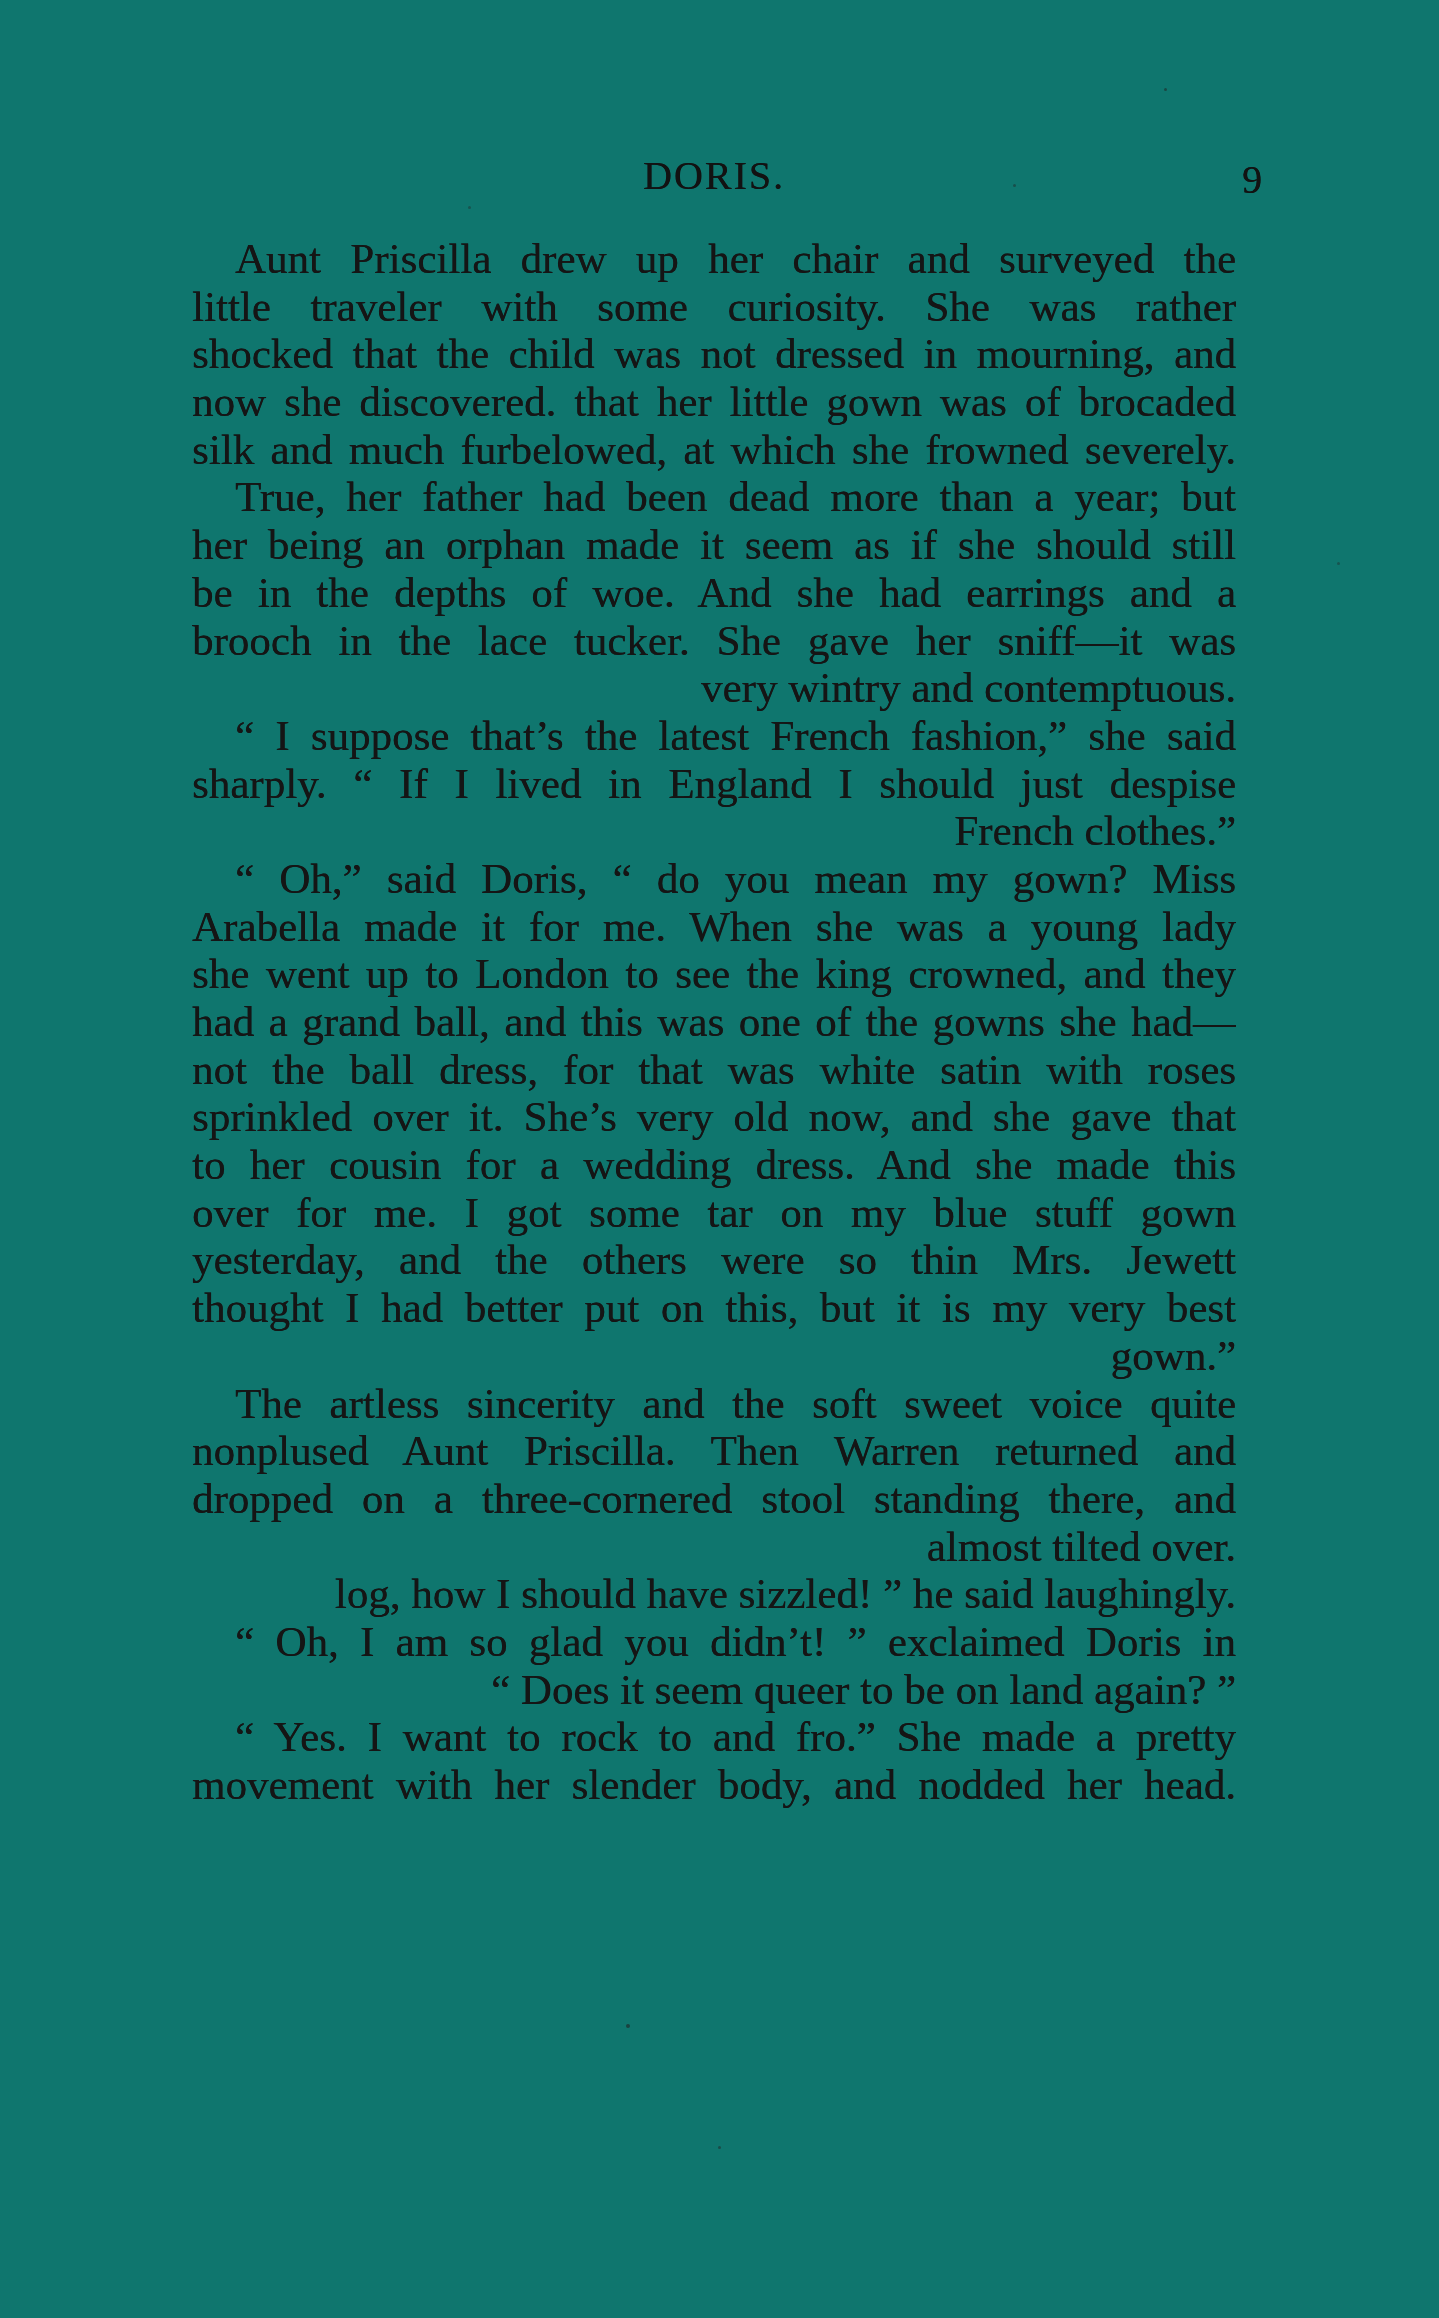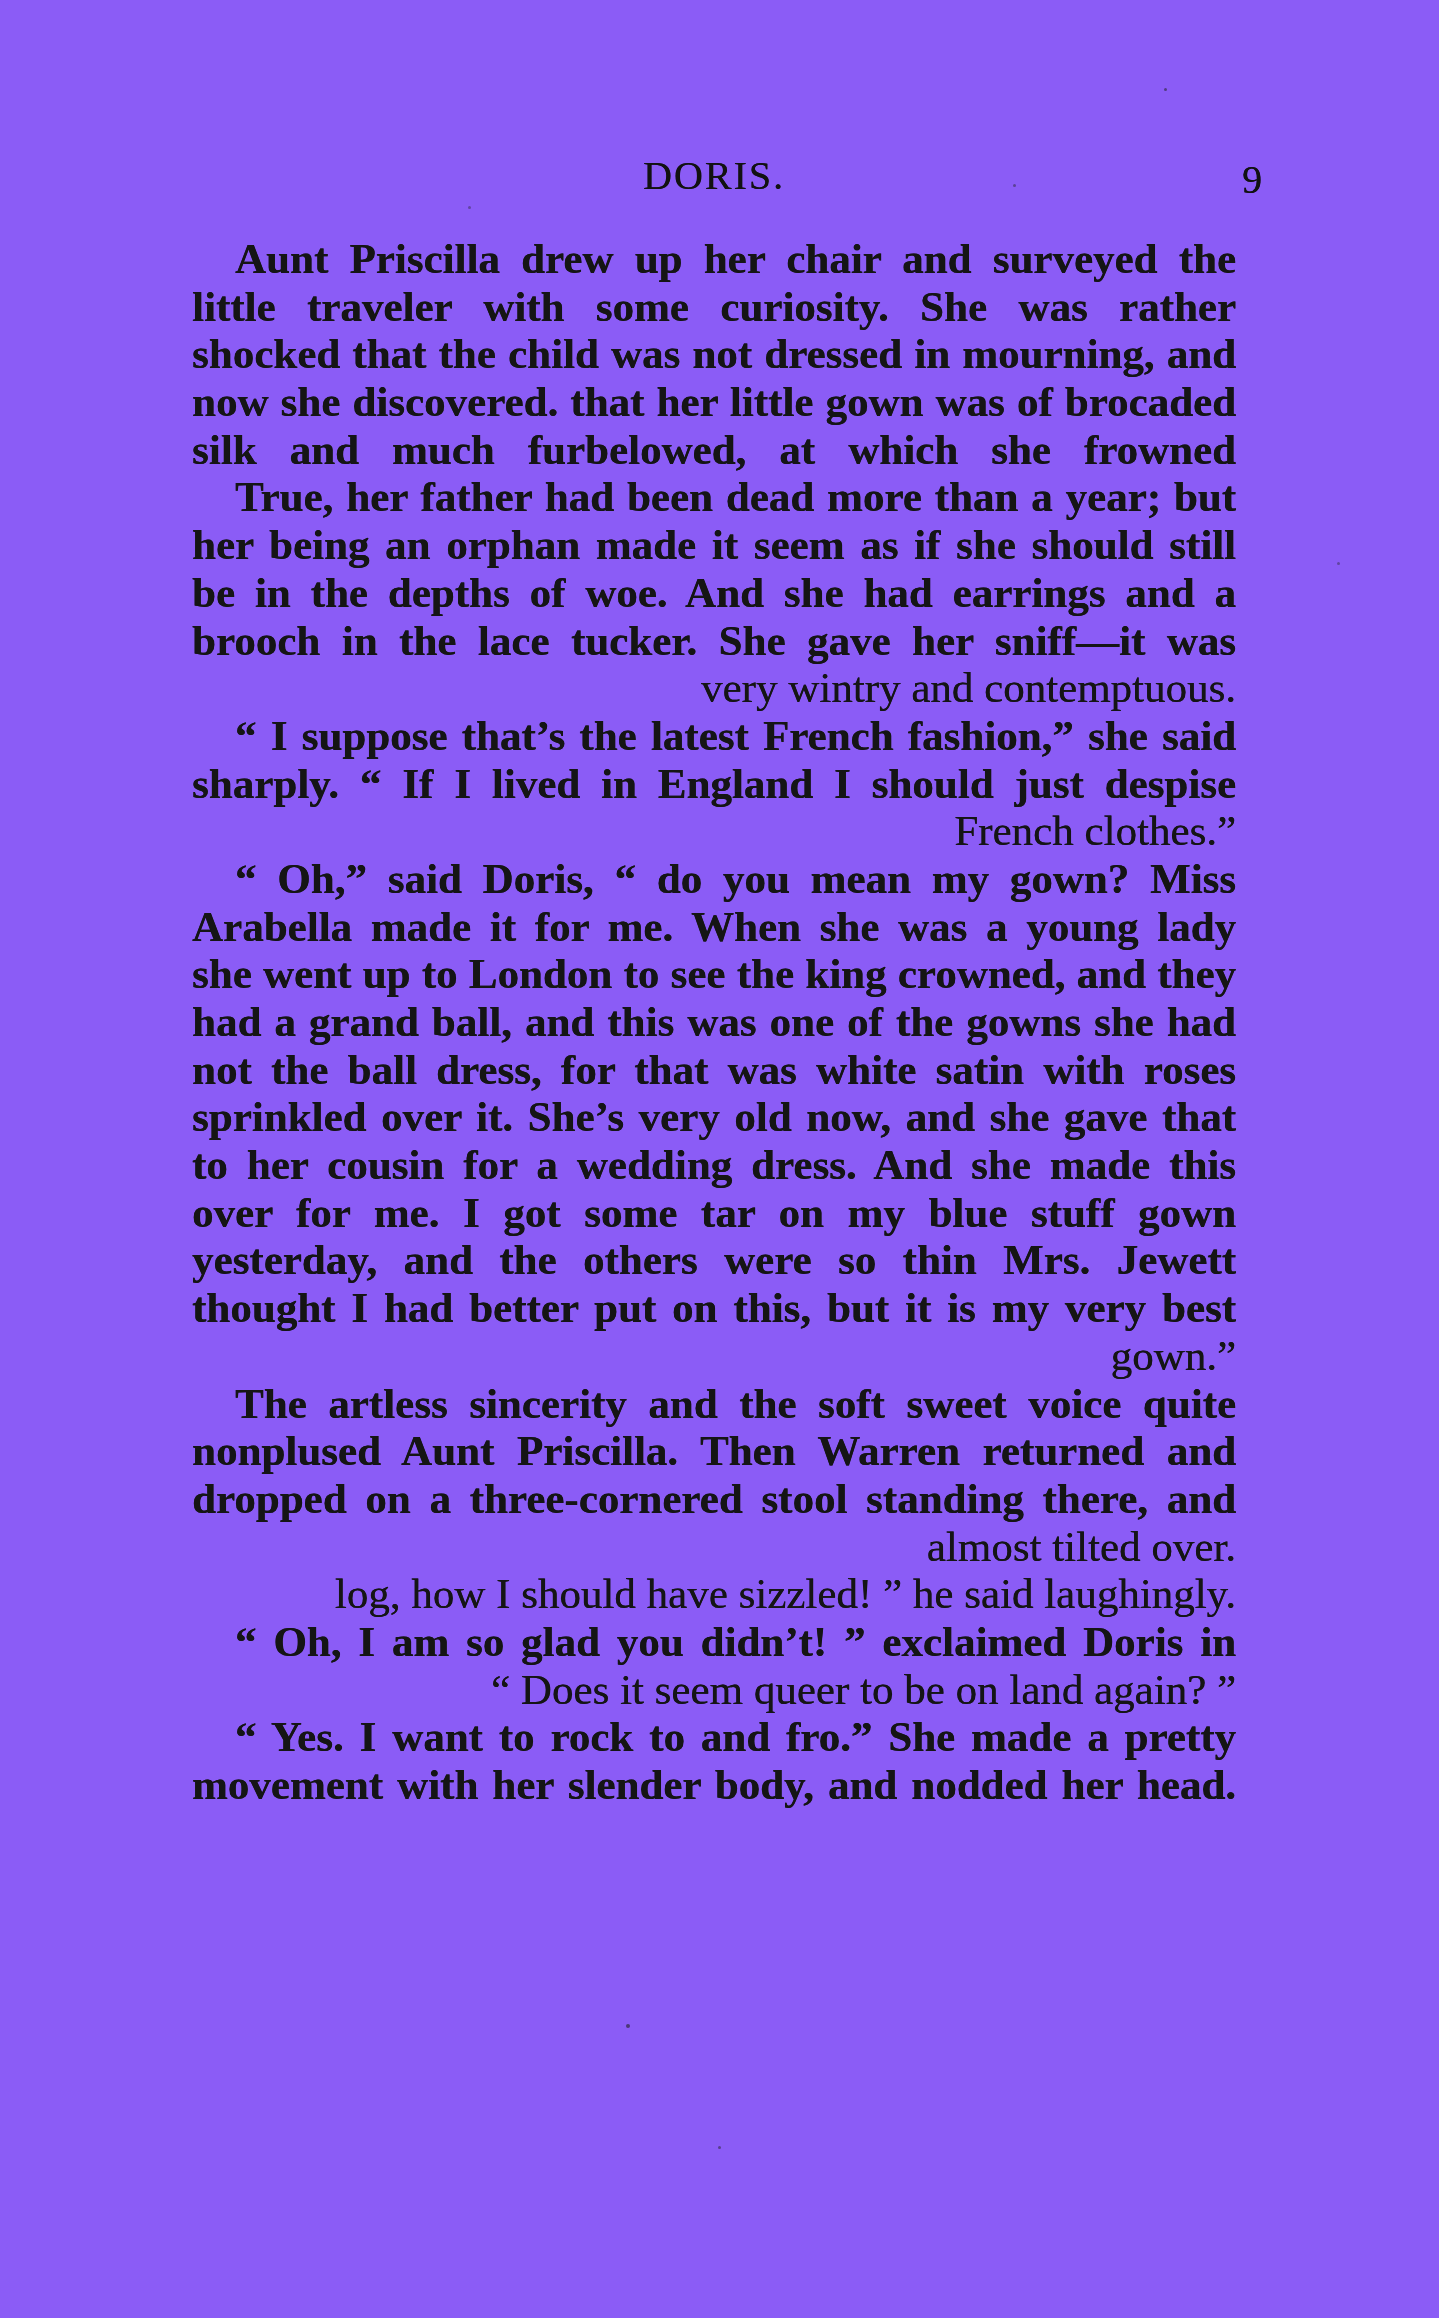--- a/index.html
+++ b/index.html
@@ -7,21 +7,21 @@
   body{
     width:1439px;height:2318px;
     background:#fdfdfc;
     font-family:"Liberation Serif", serif;
     color:#161616;
     overflow:hidden;
   }
   .page{
     position:relative;
     width:1439px;height:2318px;
-    background:#8b5cf6;
+    background:#0f766e;
   }
   .running-head{
     position:absolute;
     left:192px;top:152px;width:1044px;height:50px;
   }
   .head-title{
     position:absolute;left:0;right:0;
     text-align:center;
     font-size:40px;
     letter-spacing:2px;
@@ -46,21 +46,20 @@
   .line{
     height:47.7px;
     overflow:hidden;
     white-space:normal;
     text-align:right;
   }
   .line.just{
     text-align:justify;
     text-align-last:justify;
     text-justify:inter-word;
-    font-weight:bold;
   }
   .line.indent{
     padding-left:43px;
   }
   .speck{
     position:absolute;
     background:#222;
     border-radius:50%;
   }
 </style>

